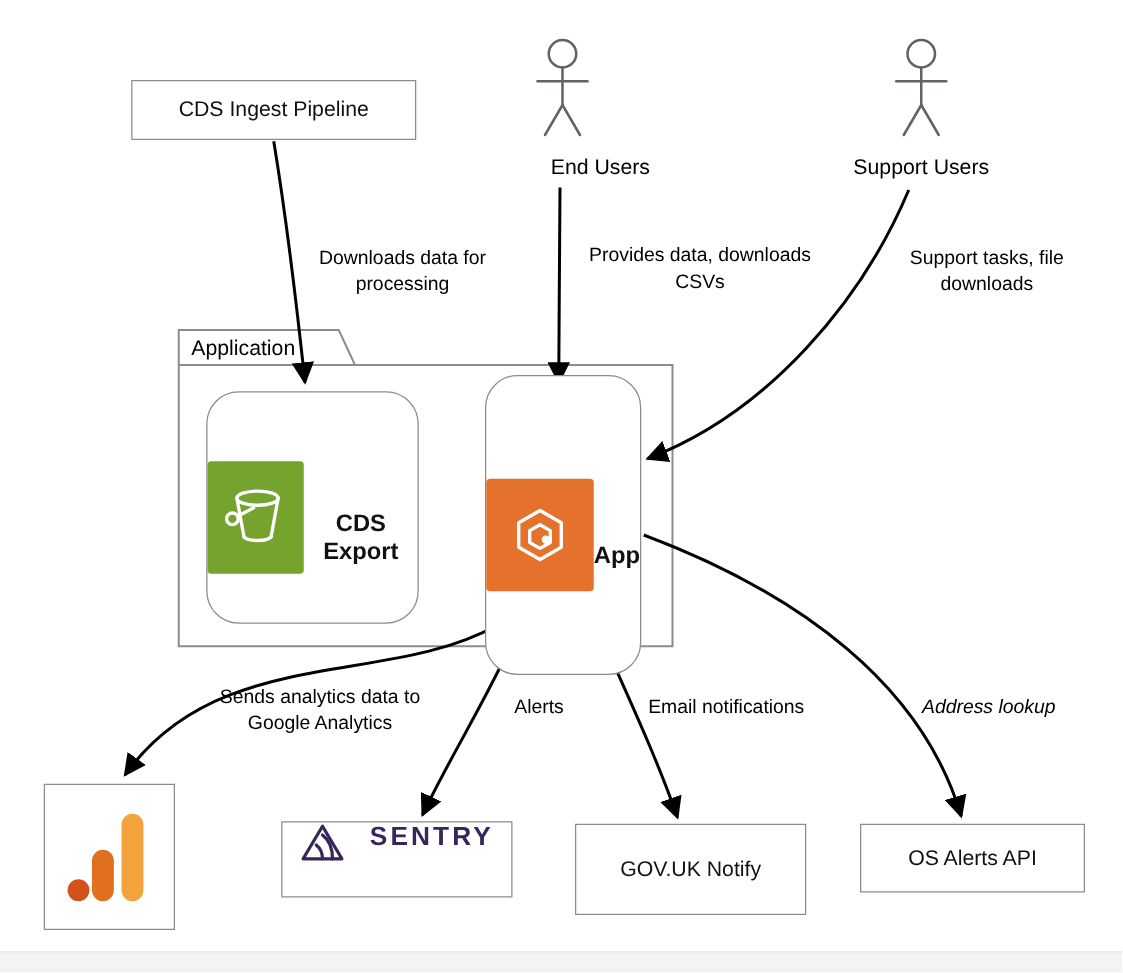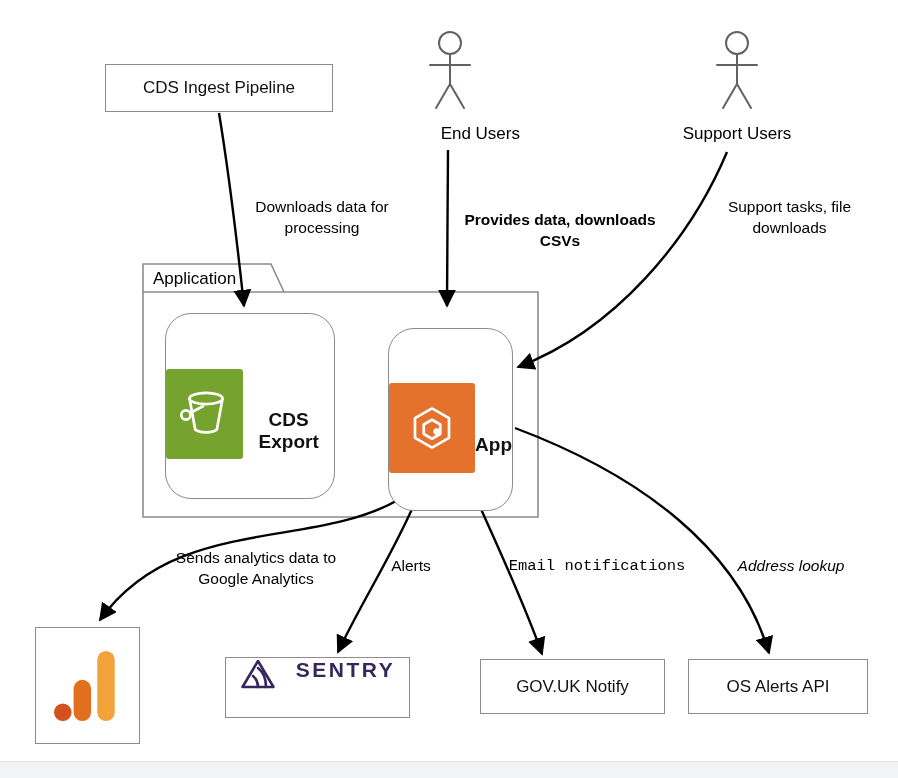--- a/index.html
+++ b/index.html
@@ -203,21 +203,21 @@
         <path class="icon-stroke" d="M17 17 L22.5 47"></path>
         <path class="icon-stroke" d="M49 17 L43.5 47"></path>
         <path class="icon-stroke" d="M22.5 47 A 11 4 0 0 0 43.5 47"></path>
         <circle class="icon-stroke" cx="13.5" cy="33" r="4.5"></circle>
         <path class="icon-stroke" d="M17.5 31 L30 24.5"></path>
       </svg>
     </div>
     <div class="node-label">CDS Export</div>
   </div>
 
-  <div class="node icon-node" style="left:388px; top:328px; width:125px; height:183px;">
+  <div class="node icon-node" style="left:388px; top:300px; width:125px; height:240px;">
     <div class="service-icon ecs">
       <svg viewBox="0 0 64 64" xmlns="http://www.w3.org/2000/svg">
         <path class="icon-stroke" d="M32 13 L48.5 22.5 V41.5 L32 51 L15.5 41.5 V22.5 Z"></path>
         <path class="icon-stroke" d="M32 24 L40 28.6 V37.8 L32 42.4 L24 37.8 V28.6 Z"></path>
         <circle cx="36.5" cy="35.5" r="3.2" fill="#ffffff" stroke="none"></circle>
       </svg>
     </div>
     <div class="node-label">App</div>
   </div>
 
@@ -231,33 +231,33 @@
 
   <div class="node sentry-node" style="left:225px; top:657px; width:185px; height:61px;">
     <svg width="36" height="32" viewBox="0 0 36 32" xmlns="http://www.w3.org/2000/svg">
       <path class="sentry-glyph" d="M18 3 L33.5 29 H2.5 Z"></path>
       <path class="sentry-glyph" d="M18 10 Q26 16 26 29"></path>
       <path class="sentry-glyph" d="M13 18 Q18 22 18 29"></path>
     </svg>
     <span class="sentry-wordmark">SENTRY</span>
   </div>
 
-  <div class="node simple-box" style="left:460px; top:659px; width:185px; height:55px;margin-left:20px;">
+  <div class="node simple-box" style="left:460px; top:659px; width:185px; height:73px;">
     <span>GOV.UK Notify</span>
   </div>
 
   <div class="node simple-box" style="left:688px; top:659px; width:180px; height:55px;">
     <span>OS Alerts API</span>
   </div>
 
   <div class="text-label" style="left:222px; top:197px; width:200px;">Downloads data for
 processing</div>
-  <div class="text-label" style="left:445px; top:210px; width:230px;font-weight:bold;">Provides data, downloads
+  <div class="text-label" style="left:445px; top:195px; width:230px;">Provides data, downloads
 CSVs</div>
   <div class="text-label" style="left:697px; top:197px; width:185px;">Support tasks, file
 downloads</div>
   <div class="text-label" style="left:146px; top:548px; width:220px;">Sends analytics data to
 Google Analytics</div>
-  <div class="text-label" style="left:371px; top:556px; width:80px;">Alerts</div>
-  <div class="text-label" style="left:507px; top:556px; width:180px;font-family:Liberation Mono, monospace;">Email notifications</div>
+  <div class="text-label" style="left:371px; top:556px; width:80px;text-align:right;">Alerts</div>
+  <div class="text-label" style="left:491px; top:556px; width:180px;">Email notifications</div>
   <div class="text-label" style="left:711px; top:556px; width:160px;font-style:italic;">Address lookup</div>
 
 </div>
 
 </body></html>

